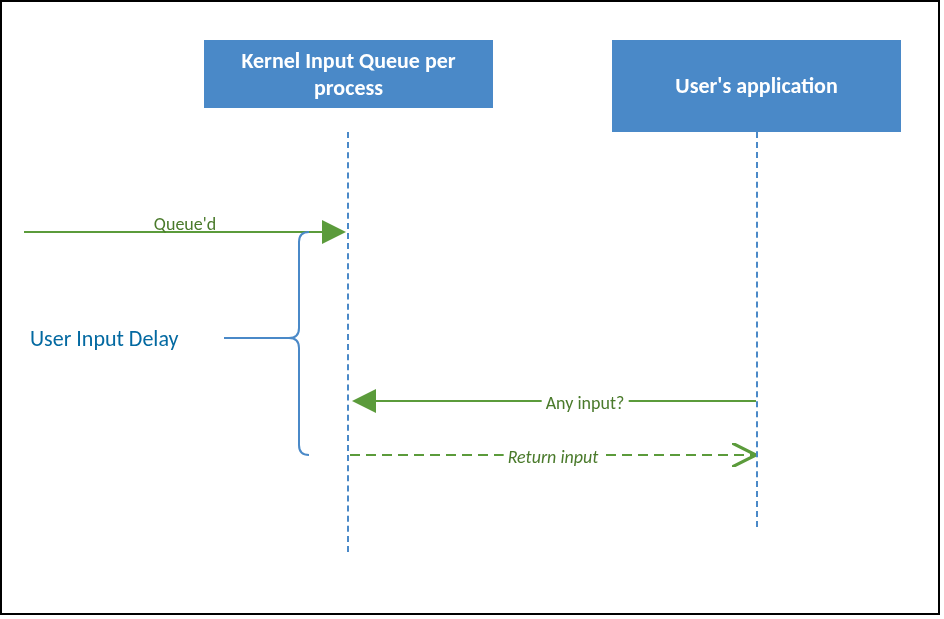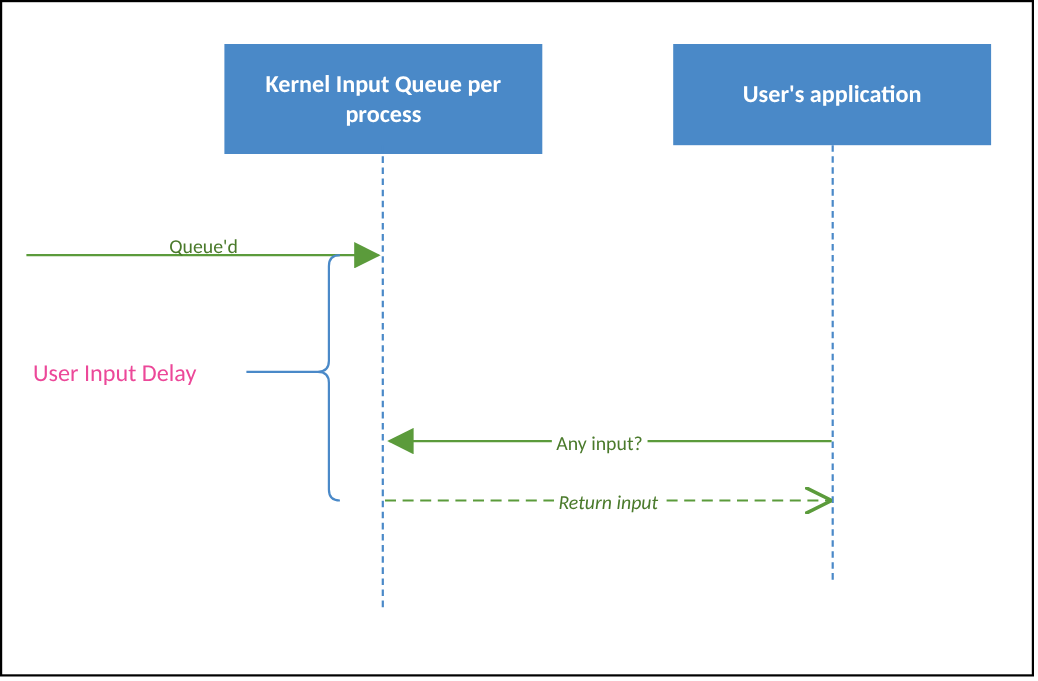--- a/index.html
+++ b/index.html
@@ -26,37 +26,37 @@
     display: flex;
     align-items: center;
     justify-content: center;
     text-align: center;
     font-weight: 700;
     font-size: 22px;
     line-height: 1.25;
     padding: 0 10px;
     box-sizing: border-box;
   }
-  #p-left  { left: 202px; top: 38px; width: 289px; height: 100px; }
+  #p-left  { left: 202px; top: 38px; width: 289px; height: 68px; }
   #p-right { left: 610px; top: 38px; width: 289px; height: 92px; align-items: center; }
 
   .lifeline {
     position: absolute;
     top: 130px;
     width: 0;
     border-left: 2px dashed #4A89C8;
   }
   #ll-left  { left: 345px; height: 420px; }
   #ll-right { left: 754px; height: 395px; }
 
   .user-input-delay {
     position: absolute;
     left: 28px;
     top: 323px;
-    color: #ec4899;
+    color: #0369a1;
     font-size: 22px;
     font-weight: 400;
     white-space: nowrap;
   }
 
   svg.overlay {
     position: absolute;
     left: 0;
     top: 0;
     width: 940px;
@@ -65,21 +65,21 @@
   }
   .msg-label {
     position: absolute;
     color: #4A7A2B;
     font-size: 18px;
     white-space: nowrap;
     text-align: center;
     transform: translateX(-50%);
   }
   #lbl-queued      { left: 183px; top: 211px; }
-  #lbl-anyinput    { left: 543px; top: 390px; background:#fff; padding:0 4px; }
+  #lbl-anyinput    { left: 583px; top: 390px; background:#fff; padding:0 4px; }
   #lbl-returninput { left: 551px; top: 444px; background:#fff; padding:0 4px;font-style:italic; }
 </style>
 </head>
 <body>
 
 <div class="frame">
 
   <div id="p-left" class="participant">
     <span>Kernel Input Queue per process</span>
   </div>

